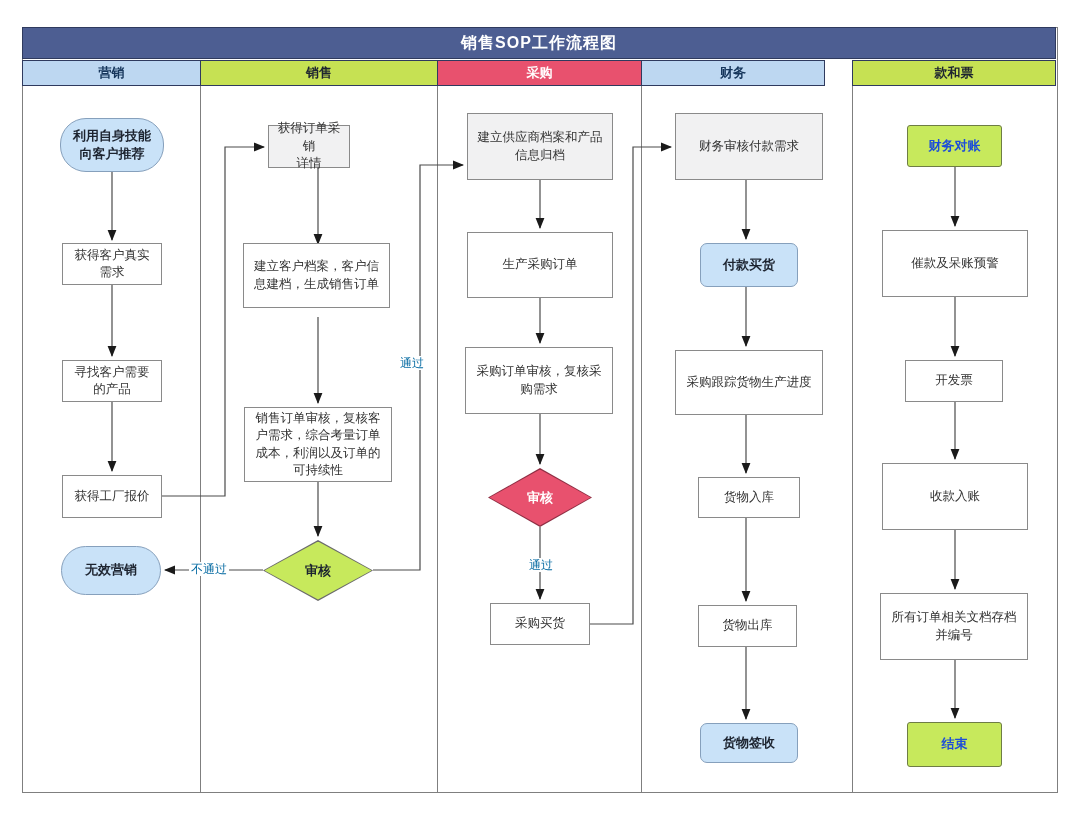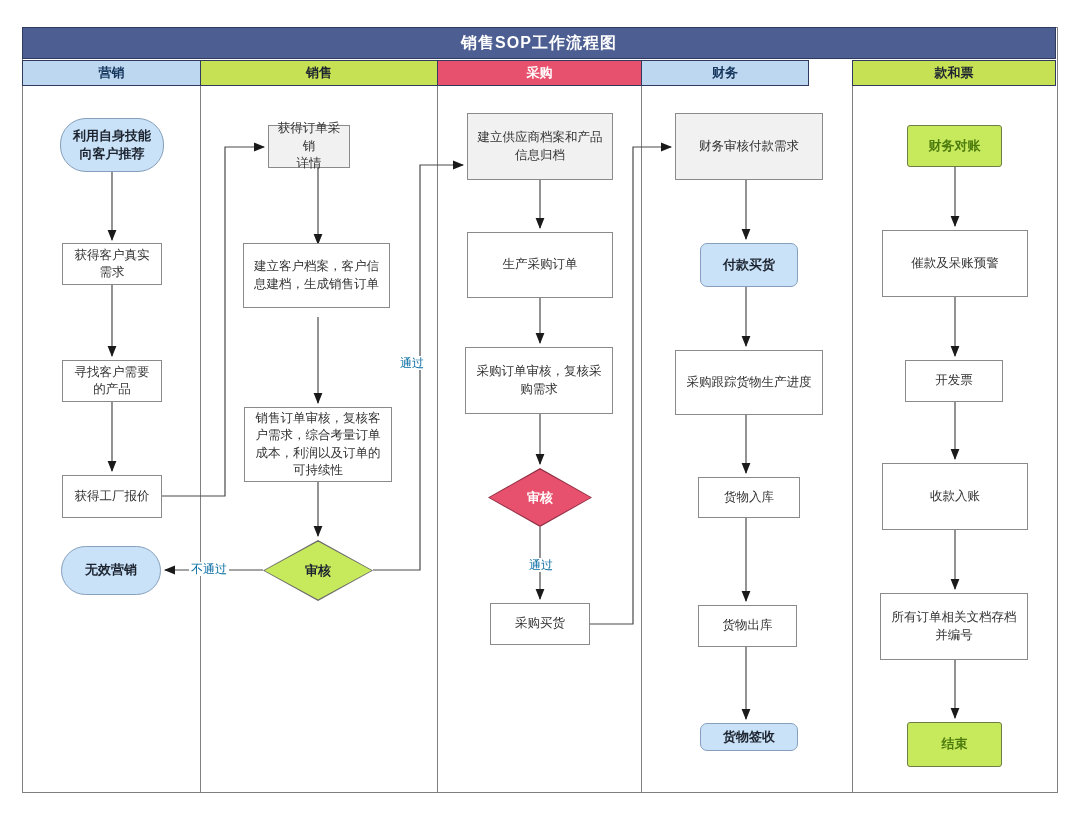--- a/index.html
+++ b/index.html
@@ -28,21 +28,21 @@
   .lh-red{background:var(--lane_red);color:#FFFFFF;}
   .vline{position:absolute;top:86px;height:707px;width:1px;background:var(--frame_border);z-index:0;}
   .wires{position:absolute;left:0;top:0;width:1080px;height:820px;z-index:1;}
   .node{position:absolute;box-sizing:border-box;display:flex;align-items:center;justify-content:center;
     text-align:center;background:#FFFFFF;border:1px solid var(--box_border);
     color:var(--text_dark);font-size:12.5px;line-height:1.4;padding:2px 5px;
     white-space:pre-line;z-index:2;}
   .gray{background:var(--node_gray);}
   .blue{background:var(--node_blue);border-color:var(--node_blue_border);font-weight:bold;color:#1d2430;border-radius:7px;}
   .pill-blue{background:var(--node_blue);border-color:var(--node_blue_border);font-weight:bold;color:#1d2430;border-radius:26px;}
-  .pill-green{background:var(--node_green);border-color:#6E7D45;font-weight:bold;color:#4d7c0f;border-radius:3px;}
+  .pill-green{background:var(--node_green);border-color:#6E7D45;font-weight:bold;color:#1d4ed8;border-radius:3px;}
   .diamond{position:absolute;display:flex;align-items:center;justify-content:center;z-index:2;}
   .d-border,.d-fill{position:absolute;clip-path:polygon(50% 0,100% 50%,50% 100%,0 50%);}
   .d-border{inset:0;background:#6b6b6b;}
   .d-fill{inset:1.5px;}
   .d-green .d-fill{background:var(--node_green);}
   .d-red .d-border{background:#8f2f44;}
   .d-red .d-fill{background:var(--lane_red);}
   .d-label{position:relative;font-size:13px;font-weight:bold;color:#1d2430;z-index:1;}
   .d-red .d-label{color:#FFFFFF;}
   .wire-label{position:absolute;z-index:3;background:#FFFFFF;color:#0369a1;
@@ -53,21 +53,21 @@
 
 <div class="canvas">
 
   <div class="frame"></div>
 
   <div class="titlebar">销售SOP工作流程图</div>
 
   <div class="lane-header lh-blue" style="left:22px;width:179px">营销</div>
   <div class="lane-header lh-green" style="left:200px;width:238px">销售</div>
   <div class="lane-header lh-red" style="left:437px;width:205px">采购</div>
-  <div class="lane-header lh-blue" style="left:641px;width:168px">财务</div>
+  <div class="lane-header lh-blue" style="left:641px;width:184px">财务</div>
   <div class="lane-header lh-green" style="left:852px;width:204px">款和票</div>
 
   <div class="vline" style="left:200px"></div>
   <div class="vline" style="left:437px"></div>
   <div class="vline" style="left:641px"></div>
   <div class="vline" style="left:852px"></div>
 
   <svg class="wires" viewBox="0 0 1080 820">
     <defs>
       <marker id="arw" markerUnits="userSpaceOnUse" markerWidth="12" markerHeight="12" refX="10" refY="5" orient="auto">
@@ -129,21 +129,21 @@
     <div class="d-fill"></div>
     <span class="d-label">审核</span>
   </div>
   <div class="node" style="left:490px;top:603px;width:100px;height:42px">采购买货</div>
 
   <div class="node gray" style="left:675px;top:113px;width:148px;height:67px">财务审核付款需求</div>
   <div class="node blue" style="left:700px;top:243px;width:98px;height:44px;font-size:13px">付款买货</div>
   <div class="node" style="left:675px;top:350px;width:148px;height:65px">采购跟踪货物生产进度</div>
   <div class="node" style="left:698px;top:477px;width:102px;height:41px">货物入库</div>
   <div class="node" style="left:698px;top:605px;width:99px;height:42px">货物出库</div>
-  <div class="node blue" style="left:700px;top:723px;width:98px;height:28px;font-size:13px">货物签收</div>
+  <div class="node blue" style="left:700px;top:723px;width:98px;height:40px;font-size:13px">货物签收</div>
 
   <div class="node pill-green" style="left:907px;top:125px;width:95px;height:42px;font-size:13px">财务对账</div>
   <div class="node" style="left:882px;top:230px;width:146px;height:67px">催款及呆账预警</div>
   <div class="node" style="left:905px;top:360px;width:98px;height:42px">开发票</div>
   <div class="node" style="left:882px;top:463px;width:146px;height:67px">收款入账</div>
   <div class="node" style="left:880px;top:593px;width:148px;height:67px">所有订单相关文档存档并编号</div>
   <div class="node pill-green" style="left:907px;top:722px;width:95px;height:45px;font-size:13px">结束</div>
 
   <span class="wire-label" style="left:398px;top:356px">通过</span>
   <span class="wire-label" style="left:189px;top:562px">不通过</span>

